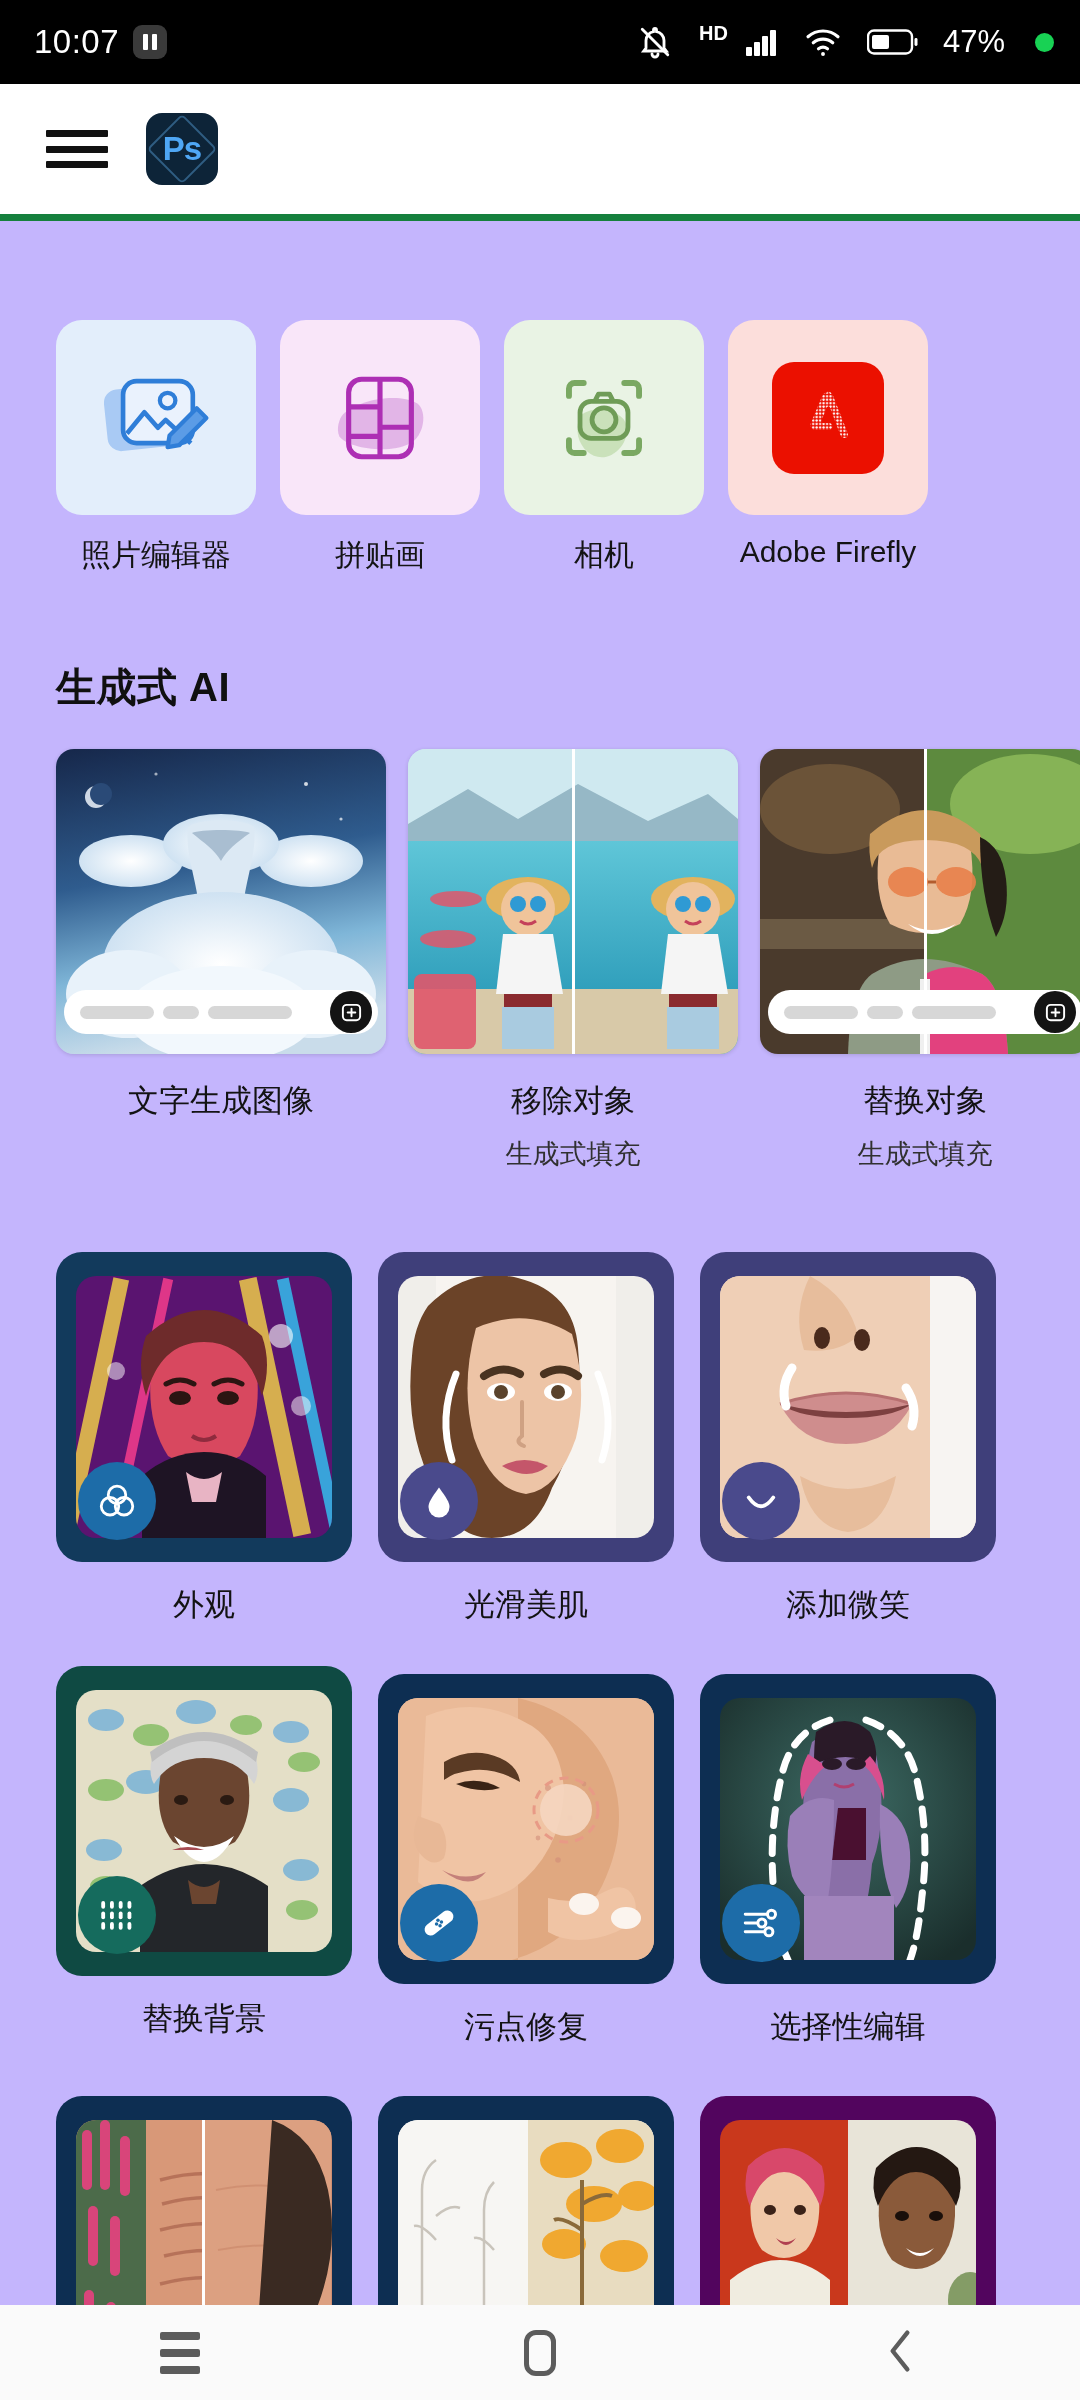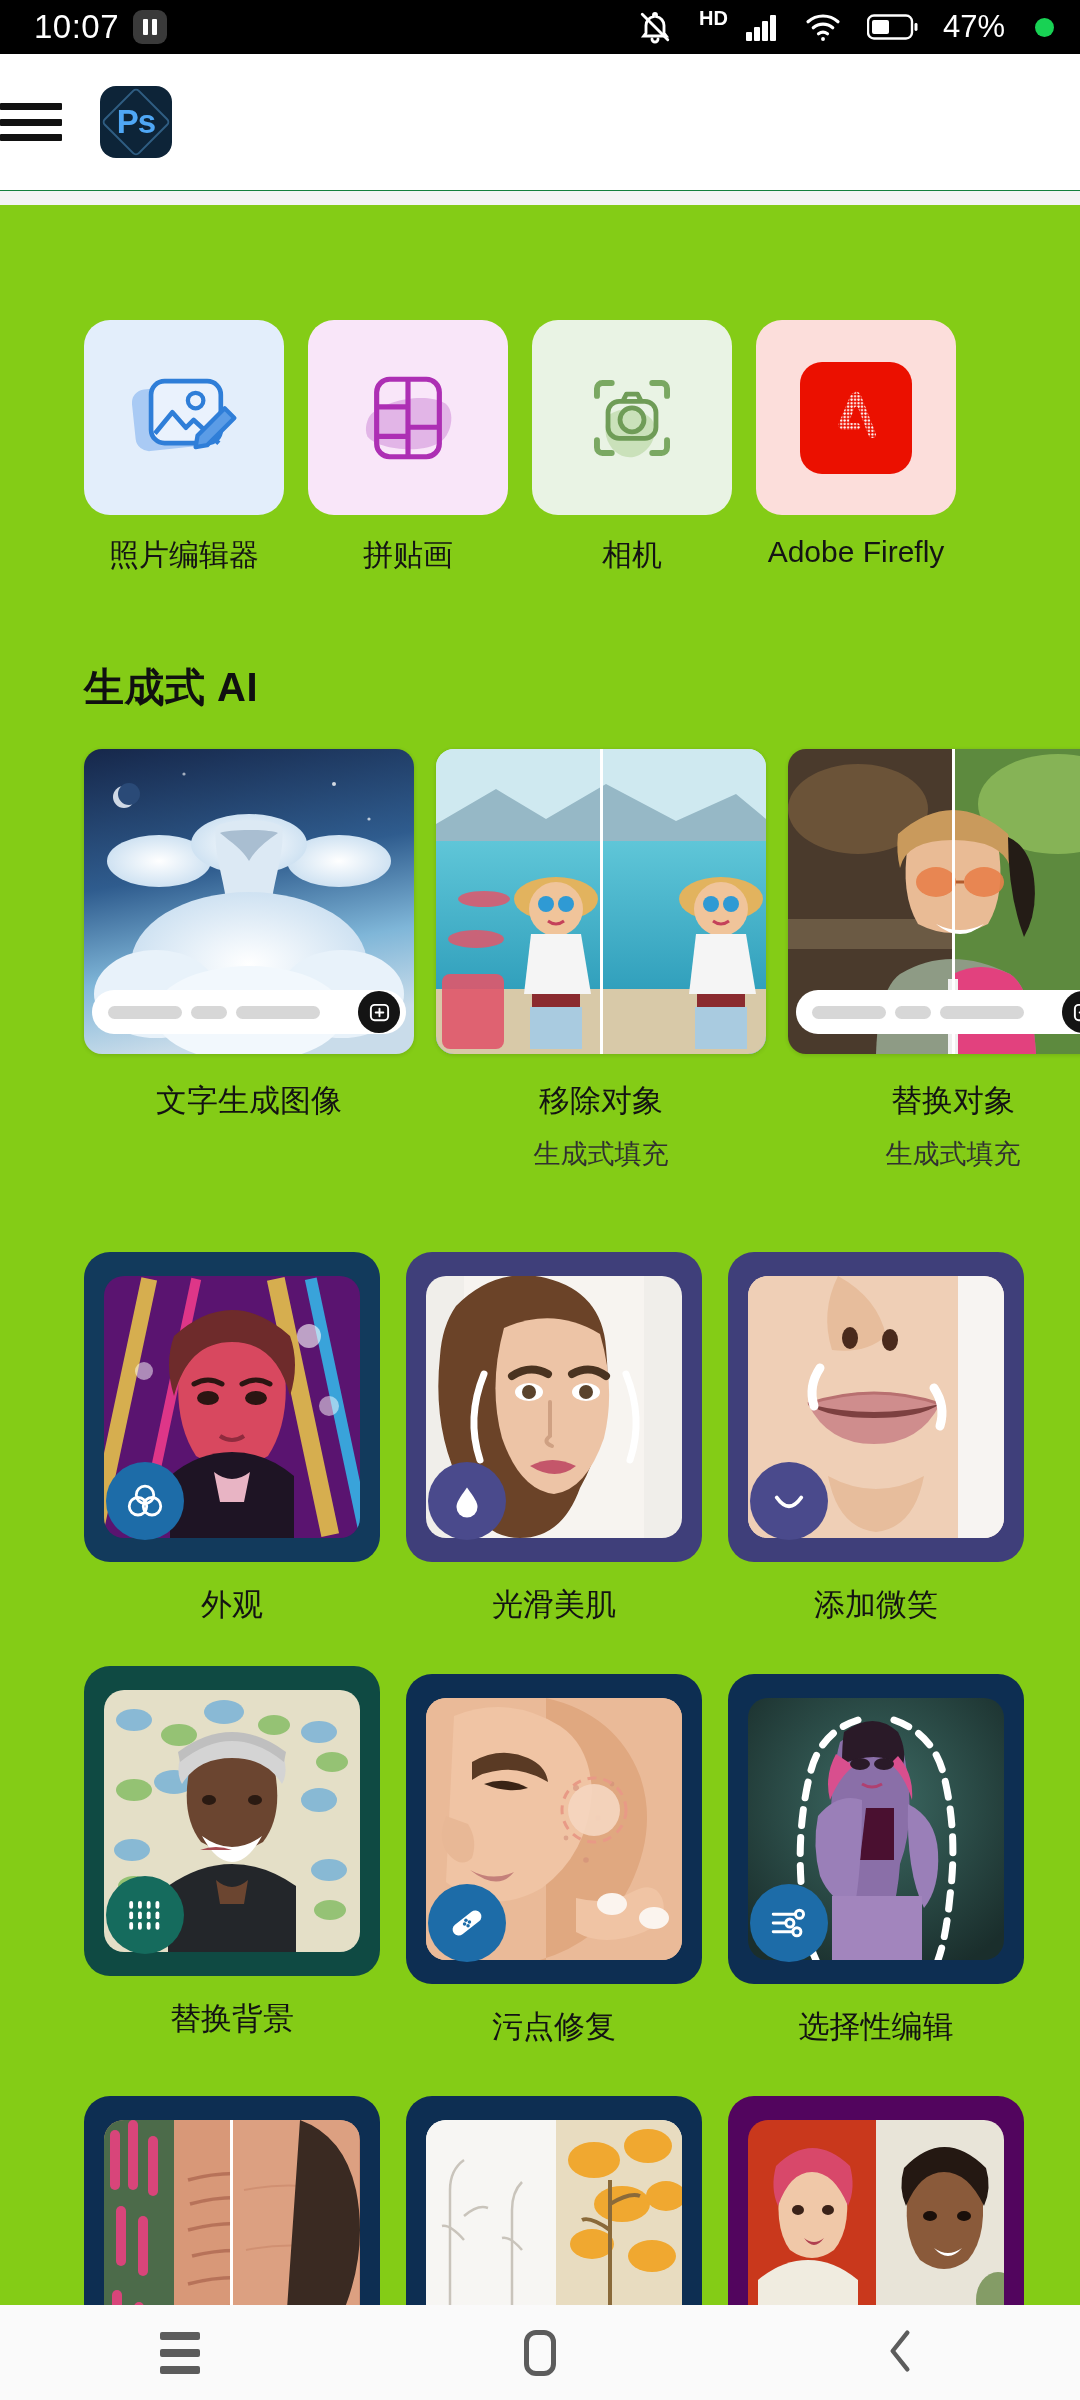--- a/index.html
+++ b/index.html
@@ -6,58 +6,58 @@
   html,body { width:1080px; height:2400px; }
   body {
     font-family:"Liberation Sans","DejaVu Sans",sans-serif;
     background:#f4f4f4;
     overflow:hidden;
     position:relative;
   }
 
   
   .statusbar{
-    height:54px;width:1080px;background:#000;
+    height:84px;width:1080px;background:#000;
     display:flex;align-items:center;justify-content:space-between;
     padding:0 26px 0 34px;position:relative;z-index:50;
   }
   .sb-left{display:flex;align-items:center;gap:14px;}
   .sb-time{color:#fff;font-size:33px;letter-spacing:.5px;font-weight:400;}
   .sb-pause{
     width:34px;height:34px;border-radius:9px;background:#3a3a3a;
     display:flex;align-items:center;justify-content:center;gap:4px;
   }
   .sb-pause i{display:block;width:5px;height:16px;background:#fff;border-radius:1px;}
   .sb-right{display:flex;align-items:center;gap:26px;}
   .sb-right svg{display:block;}
   .sb-batt-txt{color:#fff;font-size:31px;margin-left:-2px;}
   .sb-greendot{width:19px;height:19px;border-radius:50%;background:#18d254;margin-left:4px;}
 
   
   .appbar{
     height:137px;width:1080px;background:#fff;
-    display:flex;align-items:center;gap:38px;
-    border-bottom:1px solid #15803d;position:relative;z-index:40;
+    display:flex;align-items:center;padding-left:46px;gap:38px;
+    border-bottom:7px solid #15803d;position:relative;z-index:40;
   }
   .hamburger{width:62px;height:44px;display:flex;flex-direction:column;justify-content:space-between;padding:3px 0;cursor:pointer;}
   .hamburger span{display:block;height:7px;background:#111;border-radius:1px;}
   .ps-logo{
     width:72px;height:72px;border-radius:16px;background:#0d2438;
     display:flex;align-items:center;justify-content:center;position:relative;
   }
   .ps-logo .dia{
     position:absolute;width:50px;height:50px;border:2px solid #2f5d82;
     transform:rotate(45deg);border-radius:5px;
   }
   .ps-logo .ps{color:#4fa7f5;font-size:33px;font-weight:700;letter-spacing:-1px;z-index:2;}
 
   
   .content{
     position:absolute;top:205px;left:0;width:1080px;height:2100px;
-    background:#84cc16;overflow:hidden;padding-left:28px;
+    background:#c4b5fd;overflow:hidden;
   }
 
   
   .apps-row{display:flex;gap:24px;padding:115px 0 0 56px;}
   .app-cell{width:200px;flex:0 0 200px;display:flex;flex-direction:column;align-items:center;}
   .app-tile{
     width:200px;height:195px;border-radius:26px;
     display:flex;align-items:center;justify-content:center;overflow:hidden;
   }
   .app-name{margin-top:20px;font-size:30px;color:#141414;white-space:nowrap;}

